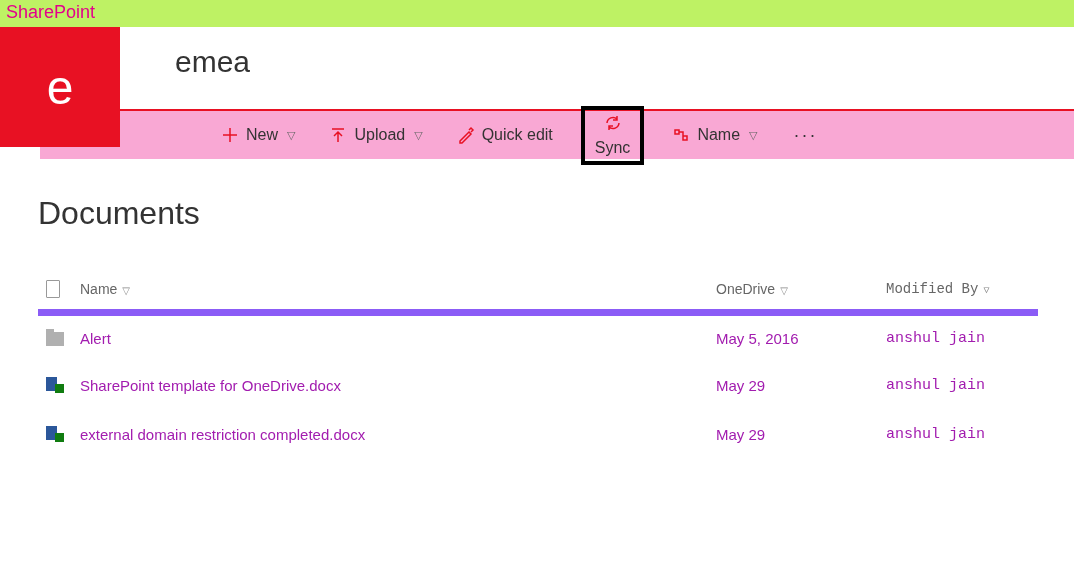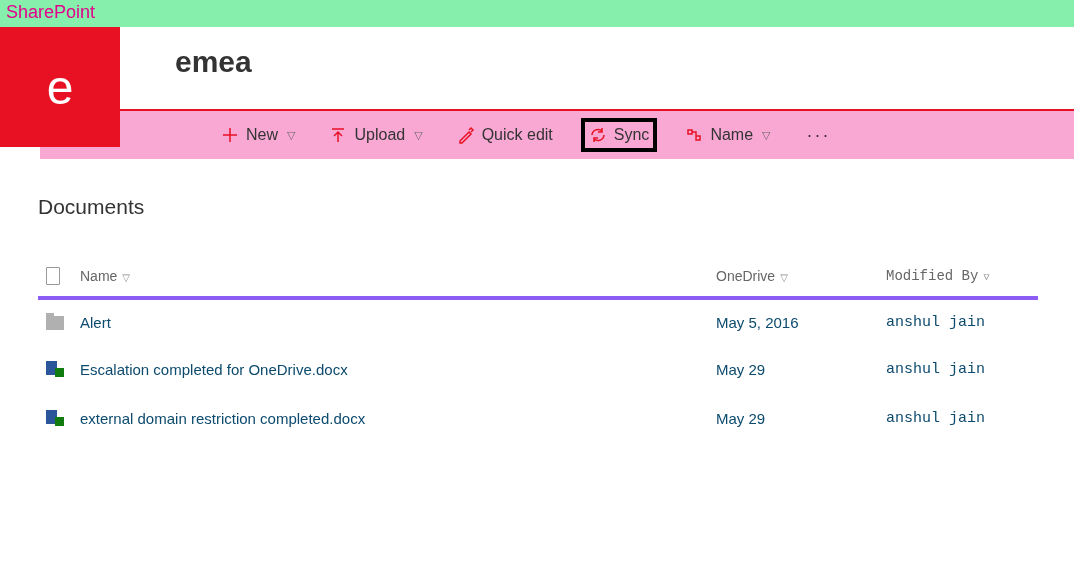--- a/index.html
+++ b/index.html
@@ -1,36 +1,36 @@
 <!DOCTYPE html>
 <html><head>
 <meta charset="utf-8">
 <style>
   * { box-sizing: border-box; margin:0; padding:0; }
   body { font-family: "Segoe UI Light","Segoe UI",Arial,sans-serif; font-size:15px; color:#333; background:#fff; width:1074px; }
-  .suite-bar { background:#86efac; padding:2px 8px 4px 6px; }
+  .suite-bar { background:#bef264; padding:2px 8px 4px 6px; }
   .suite-bar a { color:#e3008c; font-size:18px; text-decoration:none; font-weight:400; }
   .site-header { position:relative; padding:0 0 0 40px; }
   .site-tile { position:absolute; top:0; left:0; width:120px; height:120px; background:#e81123; display:flex; align-items:center; justify-content:center; z-index:3; }
   .site-tile span { color:#fff; font-size:48px; font-weight:300; }
   .site-header-inner { margin-left:135px; padding-top:18px; height:82px; }
-  .site-title { font-size:30px; font-weight:700; color:#333; }
+  .site-title { font-size:30px; font-weight:400; color:#333; }
   .red-rule { border:none; border-top:2px solid #e81123; margin:0; }
   .toolbar { background:#f9a8d4; height:48px; display:flex; align-items:center; padding-left:175px; gap:22px; color:#333; font-size:16px; }
   .tb-btn { display:flex; align-items:center; gap:7px; cursor:pointer; padding:4px 6px; }
   .tb-btn svg { width:18px; height:18px; }
   .red-stroke { stroke:#e81123; fill:none; stroke-width:1.5; }
   .chev { font-size:11px; color:#666; margin-left:2px; }
-  .sync-highlight { border:4px solid #000; padding:4px 4px; }
+  .sync-highlight { border:4px solid #000; padding:4px 10px;flex-direction:column; }
   .ellipsis { font-size:18px; letter-spacing:2px; cursor:pointer; padding:0 8px;}
   .content { padding:36px 36px 0 38px; }
-  .lib-title { font-size:21px; font-weight:300; color:#333; margin-bottom:36px; }
+  .lib-title { font-size:32px; font-weight:300; color:#333; margin-bottom:36px; }
   table.doclib { width:100%; border-collapse:collapse; }
-  table.doclib th { text-align:left; font-weight:400; color:#666; font-size:14px; padding:10px 8px; border-bottom:4px solid #8b5cf6; }
-  table.doclib td { padding:14px 8px; font-size:15px; color:#0c4a6e; vertical-align:middle;}
+  table.doclib th { text-align:left; font-weight:400; color:#666; font-size:14px; padding:10px 8px; border-bottom:7px solid #8b5cf6; }
+  table.doclib td { padding:14px 8px; font-size:15px; color:#a21caf; vertical-align:middle;}
   .col-icon { width:32px; }
   .col-name {}
   .col-mod { width:170px; }
   .col-by { width:160px;font-family:Liberation Mono, monospace; }
   .folder-icon { width:18px; height:14px; background:#b0b0b0; display:inline-block; position:relative; top:2px;}
   .folder-icon::before{content:"";position:absolute;top:-3px;left:0;width:8px;height:3px;background:#b0b0b0;}
   .word-icon { width:18px;height:18px;display:inline-block;position:relative;}
   .word-icon .l{position:absolute;left:0;top:2px;width:11px;height:14px;background:#2b579a;}
   .word-icon .r{position:absolute;right:0;bottom:0;width:9px;height:9px;background:#107c10;}
   .sort-chev{font-size:10px;color:#888;margin-left:5px;}
@@ -104,21 +104,21 @@
     </thead>
     <tbody id="rows">
         <tr>
           <td class="col-icon"><span class="folder-icon"></span></td>
           <td class="col-name">Alert</td>
           <td class="col-mod">May 5, 2016</td>
           <td class="col-by">anshul jain</td>
         </tr>
         <tr>
           <td class="col-icon"><span class="word-icon"><span class="l"></span><span class="r"></span></span></td>
-          <td class="col-name">Escalation completed for OneDrive.docx</td>
+          <td class="col-name">SharePoint template for OneDrive.docx</td>
           <td class="col-mod">May 29</td>
           <td class="col-by">anshul jain</td>
         </tr>
         <tr>
           <td class="col-icon"><span class="word-icon"><span class="l"></span><span class="r"></span></span></td>
           <td class="col-name">external domain restriction completed.docx</td>
           <td class="col-mod">May 29</td>
           <td class="col-by">anshul jain</td>
         </tr>
       </tbody>

